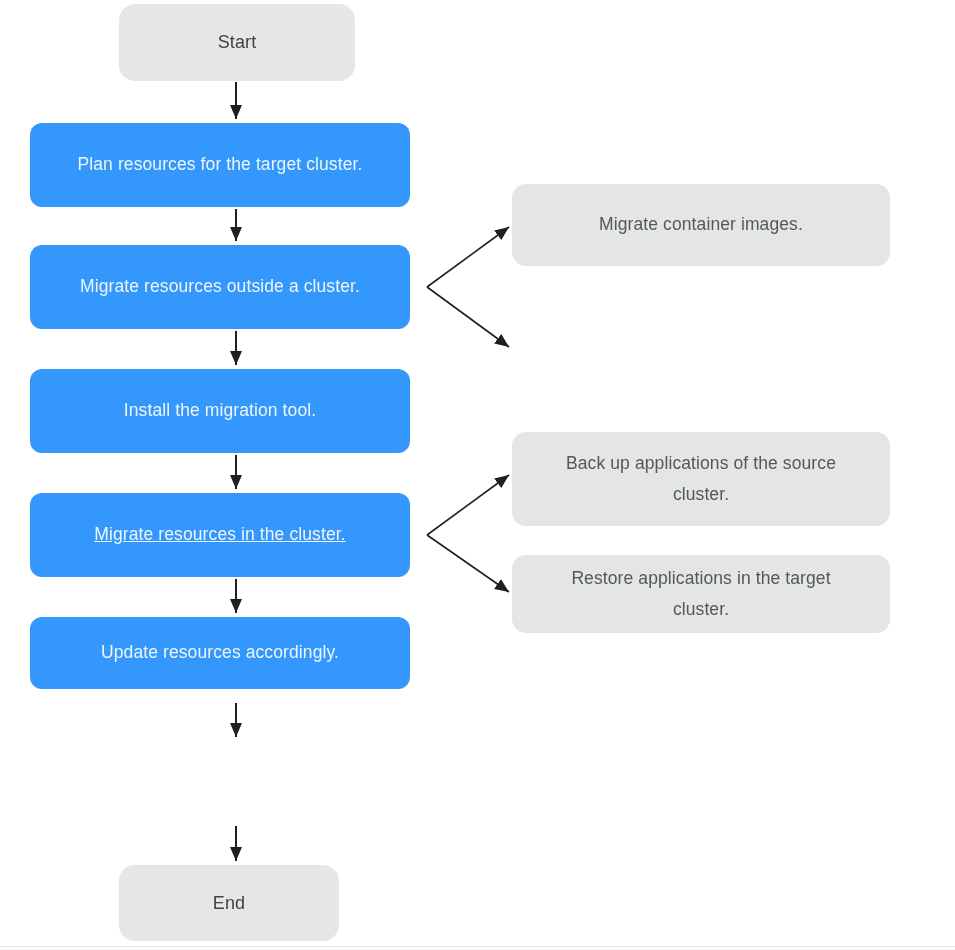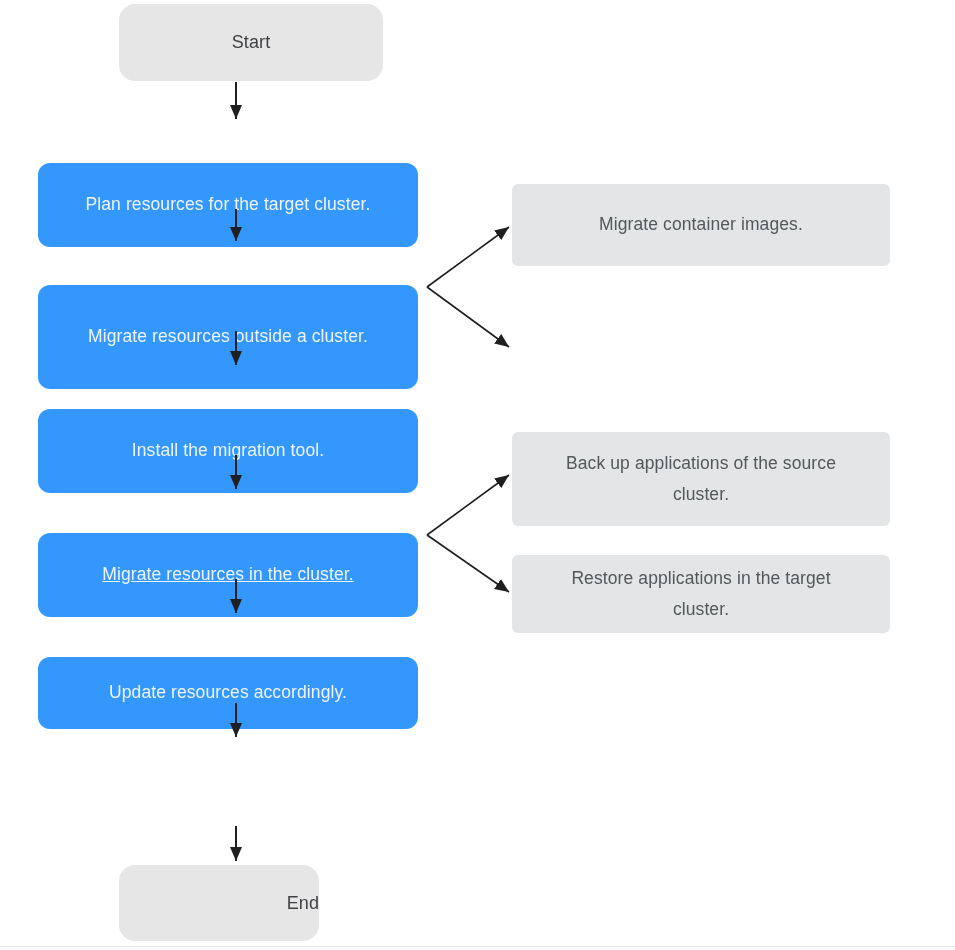--- a/index.html
+++ b/index.html
@@ -30,33 +30,33 @@
   }
   .step {
     background: var(--step-fill, #3397fb);
     color: var(--step-text, #eef5fe);
     border-radius: 12px;
     padding: 0 44px;
   }
   .side {
     background: var(--side-fill, #e3e5e6);
     color: var(--side-text, #54585a);
-    border-radius: 6px;
+    border-radius: 14px;
     padding: 0 48px;
   }
   
-  .col-main { left: 38px; width: 380px; margin-top: 40px; }
-  #n-start { left: 119px; top: 4px;   width: 264px; height: 77px; }
+  .col-main { left: 30px; width: 380px; }
+  #n-start { left: 119px; top: 4px;   width: 236px; height: 77px; }
   #n-s0    { top: 123px; height: 84px; }
-  #n-s1    { top: 245px; height: 104px; }
+  #n-s1    { top: 245px; height: 84px; }
   #n-s2    { top: 369px; height: 84px; }
   #n-s3    { top: 493px; height: 84px; text-decoration: underline; }
   #n-s4    { top: 617px; height: 72px; }
   #n-s5    { top: 741px; height: 83px; }
-  #n-end   { left: 119px; top: 865px; width: 200px; height: 76px; justify-content: flex-end; }
+  #n-end   { left: 119px; top: 865px; width: 220px; height: 76px; }
   
   .col-side { left: 512px; width: 378px; }
   #n-g0 { top: 184px; height: 82px; }
   #n-g1 { top: 308px; height: 82px; }
   #n-g2 { top: 432px; height: 94px; }
   #n-g3 { top: 555px; height: 78px; }
 
   #connectors {
     position: absolute;
     left: 0; top: 0;

